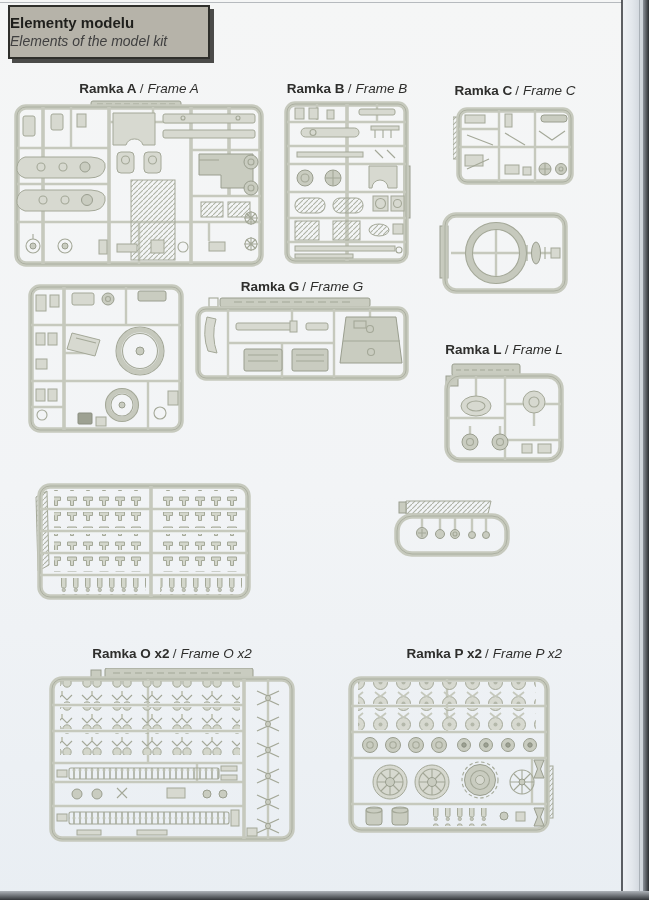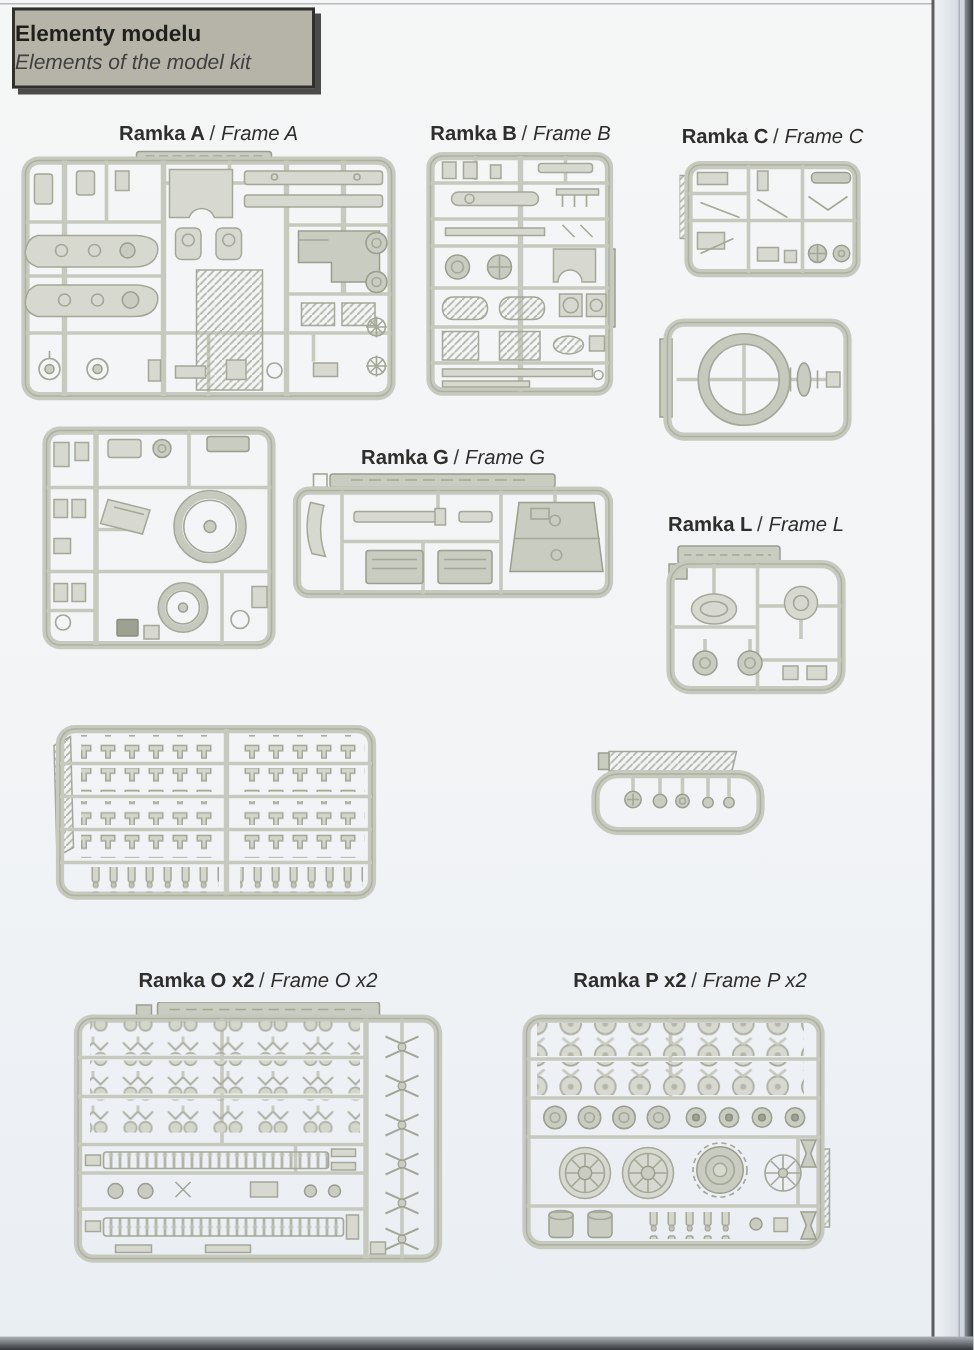--- a/index.html
+++ b/index.html
@@ -264,21 +264,21 @@
       <circle class="ln" cx="96" cy="124" r="16.5"></circle>
         <circle class="ln" cx="96" cy="124" r="11"></circle>
       <circle class="partd" cx="96" cy="124" r="3"></circle>
       <rect class="dark" x="52" y="132" width="14" height="11" rx="1"></rect>
       <rect class="part" x="70" y="136" width="10" height="9"></rect>
       <circle class="ln" cx="134" cy="132" r="6"></circle>
       <rect class="part" x="142" y="110" width="10" height="14"></rect>
     </svg>
   </div>
 
-  <div class="fb" style="left:192px;top:297px;width:220px;text-align:center;">
+  <div class="fb" style="left:192px;top:279px;width:220px;text-align:center;">
     <div class="flabel">
       <span class="fpl">Ramka G</span><span class="fsep">/</span><span class="fen">Frame G</span>
     </div>
     <svg class="sp" width="216" height="86" viewBox="0 0 216 86" style="margin-top:2px">
       <rect class="partd" x="26" y="1" width="150" height="9" rx="2"></rect>
       <rect class="ln" x="15" y="1" width="9" height="9"></rect>
       <path class="ln" d="M40,5 h120" stroke-dasharray="8 4"></path>
       <rect class="tube" x="4" y="12" width="208" height="69" rx="8"></rect>
       <rect class="tedge" x="4" y="12" width="208" height="69" rx="8"></rect>
       <path class="run2" d="M34,12 V81 M140,12 V81 M34,46 H140 M88,46 V81 M98,12 V26 M176,12 V20"></path>
@@ -395,21 +395,21 @@
       <use href="#xpart" transform="translate(221,56)"></use>
       <use href="#xpart" transform="translate(221,82)"></use>
       <use href="#xpart" transform="translate(221,108)"></use>
       <use href="#xpart" transform="translate(221,134)"></use>
       <use href="#xpart" transform="translate(221,158)"></use>
       <rect class="part" x="200" y="160" width="10" height="8"></rect>
     </svg>
   </div>
 
   <div class="fb" style="left:338px;top:646px;width:224px;">
-    <div class="flabel" style="text-align:center;padding-left:20px">
+    <div class="flabel" style="text-align:right;padding-left:20px">
       <span class="fpl">Ramka P x2</span><span class="fsep">/</span><span class="fen">Frame P x2</span>
     </div>
     <svg class="sp" width="208" height="168" viewBox="0 0 208 168" style="margin-top:8px">
       <rect class="hat" x="200" y="96" width="7" height="52"></rect>
       <rect class="tube" x="5" y="9" width="196" height="151" rx="10"></rect>
       <rect class="tedge" x="5" y="9" width="196" height="151" rx="10"></rect>
       <path class="run2" d="M101,9 V62 M5,36 H201 M5,62 H201 M5,88 H201 M5,134 H201 M186,88 V134"></path>
       <rect fill="url(#wheelP)" x="12" y="12" width="178" height="22"></rect>
       <rect fill="url(#wheelP)" x="12" y="38" width="178" height="22"></rect>
       <circle class="partd" cx="24" cy="75" r="7.5"></circle>

